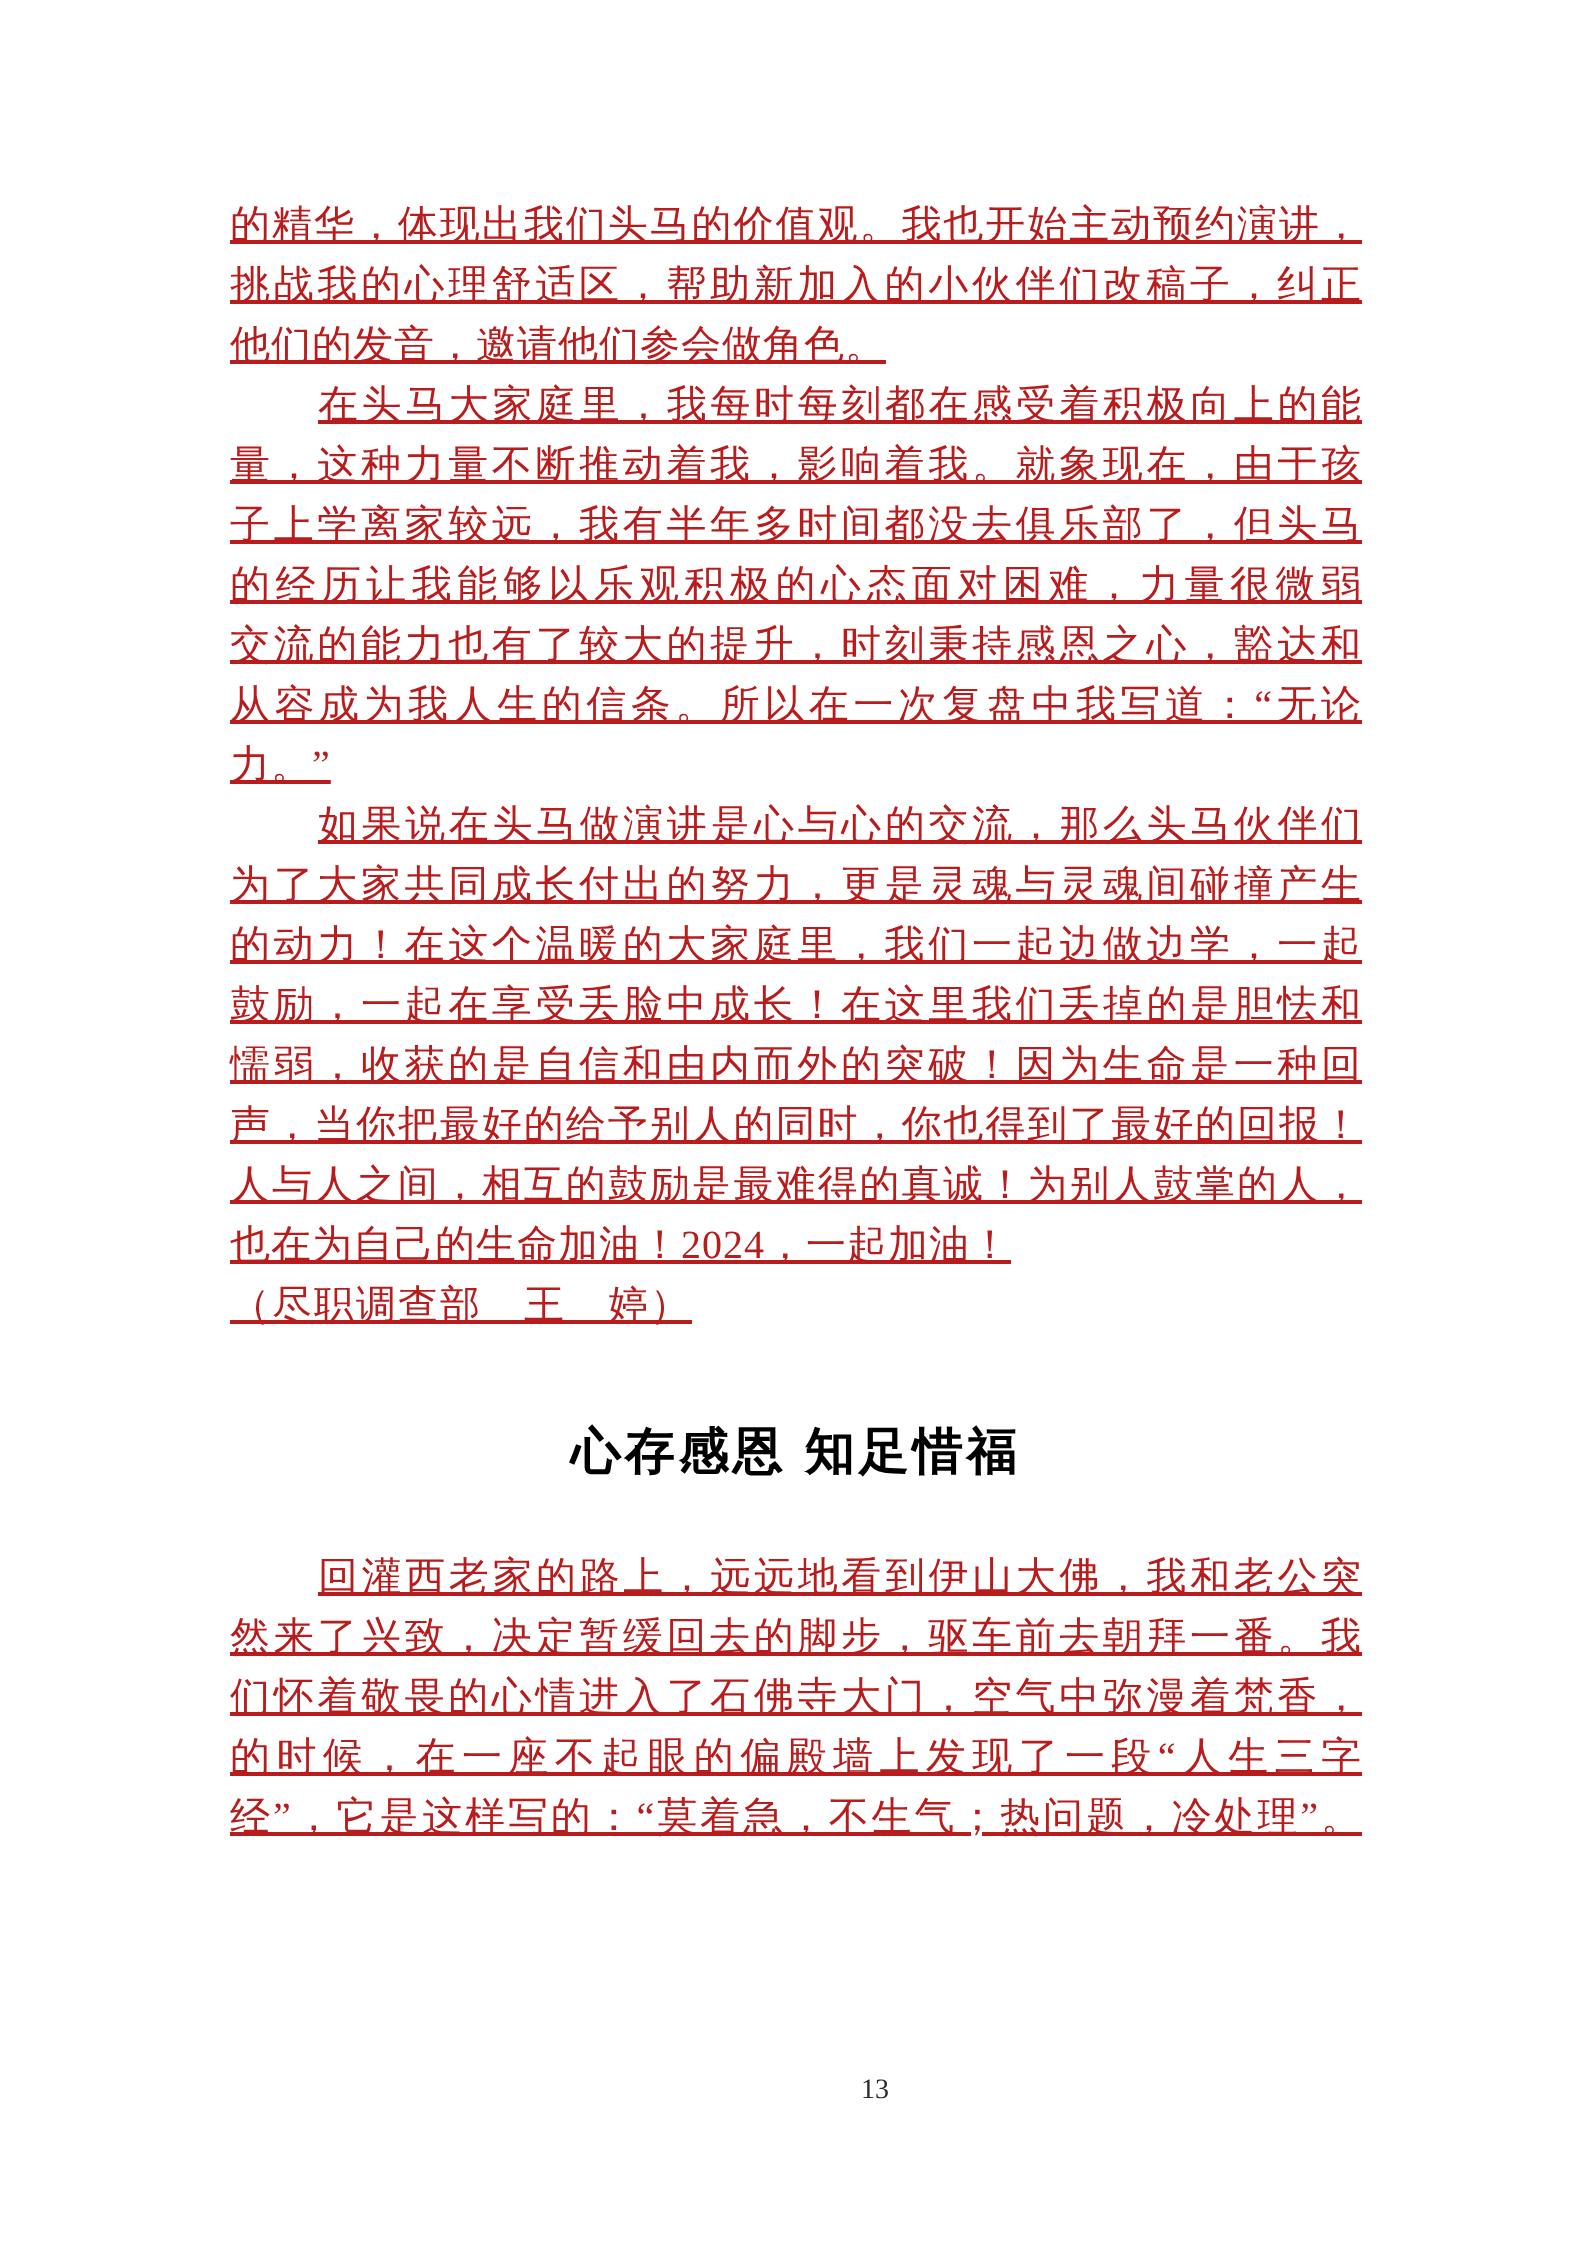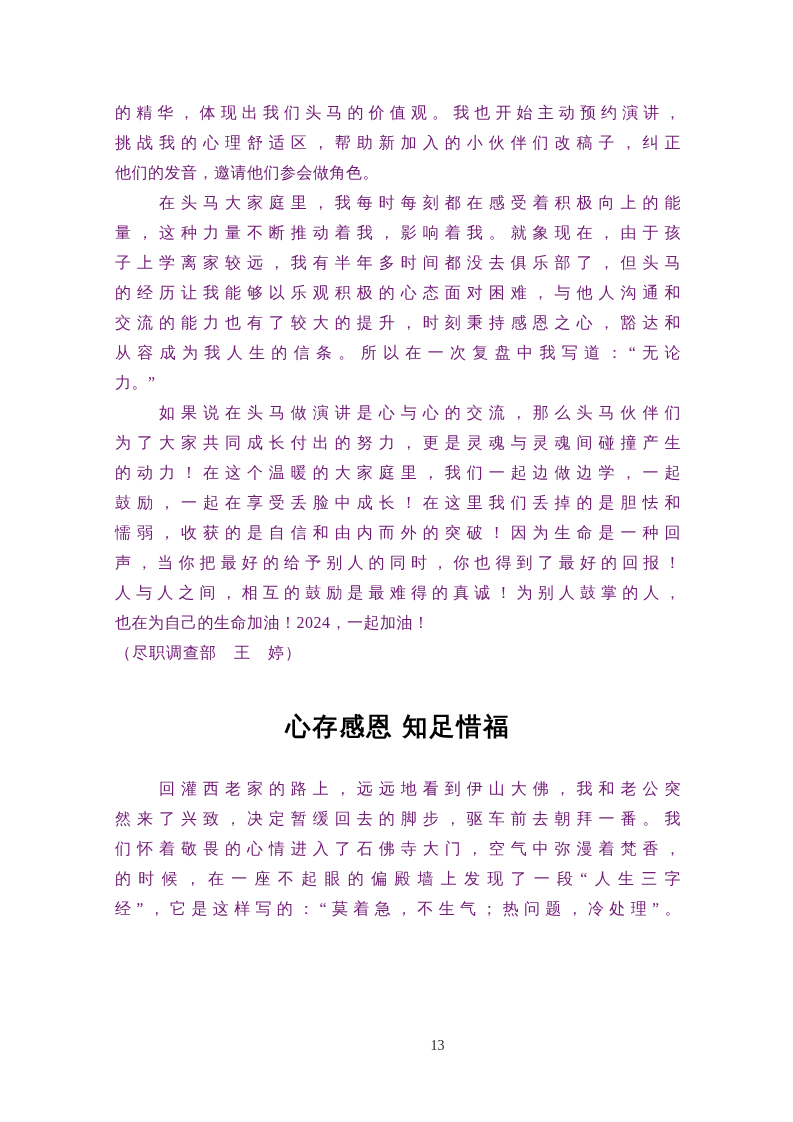--- a/index.html
+++ b/index.html
@@ -17,27 +17,28 @@
   }
   .content {
     position: absolute;
     left: 115px;
     top: 98px;
     width: 566px;
   }
   .para { margin: 0; padding: 0; }
   .line {
     font-family: "Liberation Serif", serif;
-    font-size: 16px;
+    font-size: 20px;
     line-height: 30px;
-    color: #701a75;
+    color: #b91c1c;
     text-align: justify;
     text-align-last: justify;
     text-justify: inter-character;
     letter-spacing: 0.5px;
+    text-decoration: underline;
   }
   .line.last {
     text-align: right;
     text-align-last: left;
   }
   .line.indent {
     text-indent: 44px;
   }
   .attribution {
     text-align: right;
@@ -77,21 +78,21 @@
     <div class="para">
       <div class="line">的精华，体现出我们头马的价值观。我也开始主动预约演讲，</div>
       <div class="line">挑战我的心理舒适区，帮助新加入的小伙伴们改稿子，纠正</div>
       <div class="line last">他们的发音，邀请他们参会做角色。</div>
     </div>
 
     <div class="para">
       <div class="line indent">在头马大家庭里，我每时每刻都在感受着积极向上的能</div>
       <div class="line">量，这种力量不断推动着我，影响着我。就象现在，由于孩</div>
       <div class="line">子上学离家较远，我有半年多时间都没去俱乐部了，但头马</div>
-      <div class="line">的经历让我能够以乐观积极的心态面对困难，与他人沟通和</div>
+      <div class="line">的经历让我能够以乐观积极的心态面对困难，力量很微弱</div>
       <div class="line">交流的能力也有了较大的提升，时刻秉持感恩之心，豁达和</div>
       <div class="line">从容成为我人生的信条。所以在一次复盘中我写道：“无论</div>
       <div class="line last">力。”</div>
     </div>
 
     <div class="para">
       <div class="line indent">如果说在头马做演讲是心与心的交流，那么头马伙伴们</div>
       <div class="line">为了大家共同成长付出的努力，更是灵魂与灵魂间碰撞产生</div>
       <div class="line">的动力！在这个温暖的大家庭里，我们一起边做边学，一起</div>
       <div class="line">鼓励，一起在享受丢脸中成长！在这里我们丢掉的是胆怯和</div>

